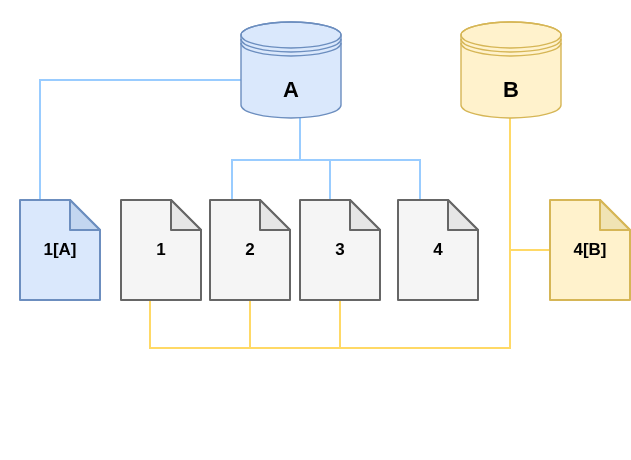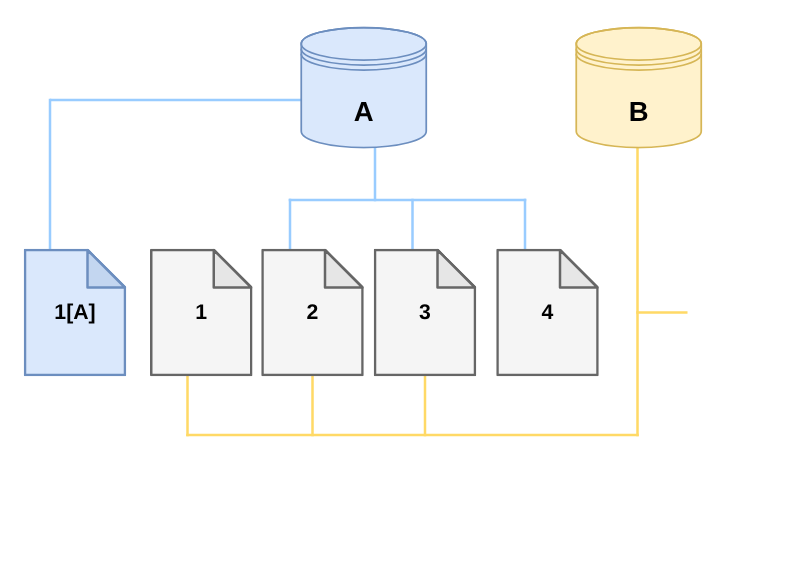--- a/index.html
+++ b/index.html
@@ -117,14 +117,21 @@
   </div>
 
   <div class="node" style="left:397px; top:199px; width:82px; height:102px;">
     <svg width="82" height="102" viewBox="0 0 82 102">
       <path class="doc-main gray" d="M1,1 L51,1 L81,31 L81,101 L1,101 Z"></path>
       <path class="doc-flap gray" d="M51,1 L51,31 L81,31 Z"></path>
     </svg>
     <div class="label doc-label">4</div>
   </div>
 
+  <div class="node" style="left:549px; top:199px; width:82px; height:102px;">
+    <svg width="82" height="102" viewBox="0 0 82 102">
+      <path class="doc-main yellow" d="M1,1 L51,1 L81,31 L81,101 L1,101 Z"></path>
+      <path class="doc-flap yellow" d="M51,1 L51,31 L81,31 Z"></path>
+    </svg>
+    <div class="label doc-label">4[B]</div>
+  </div>
 
 </div>
 
 </body></html>

